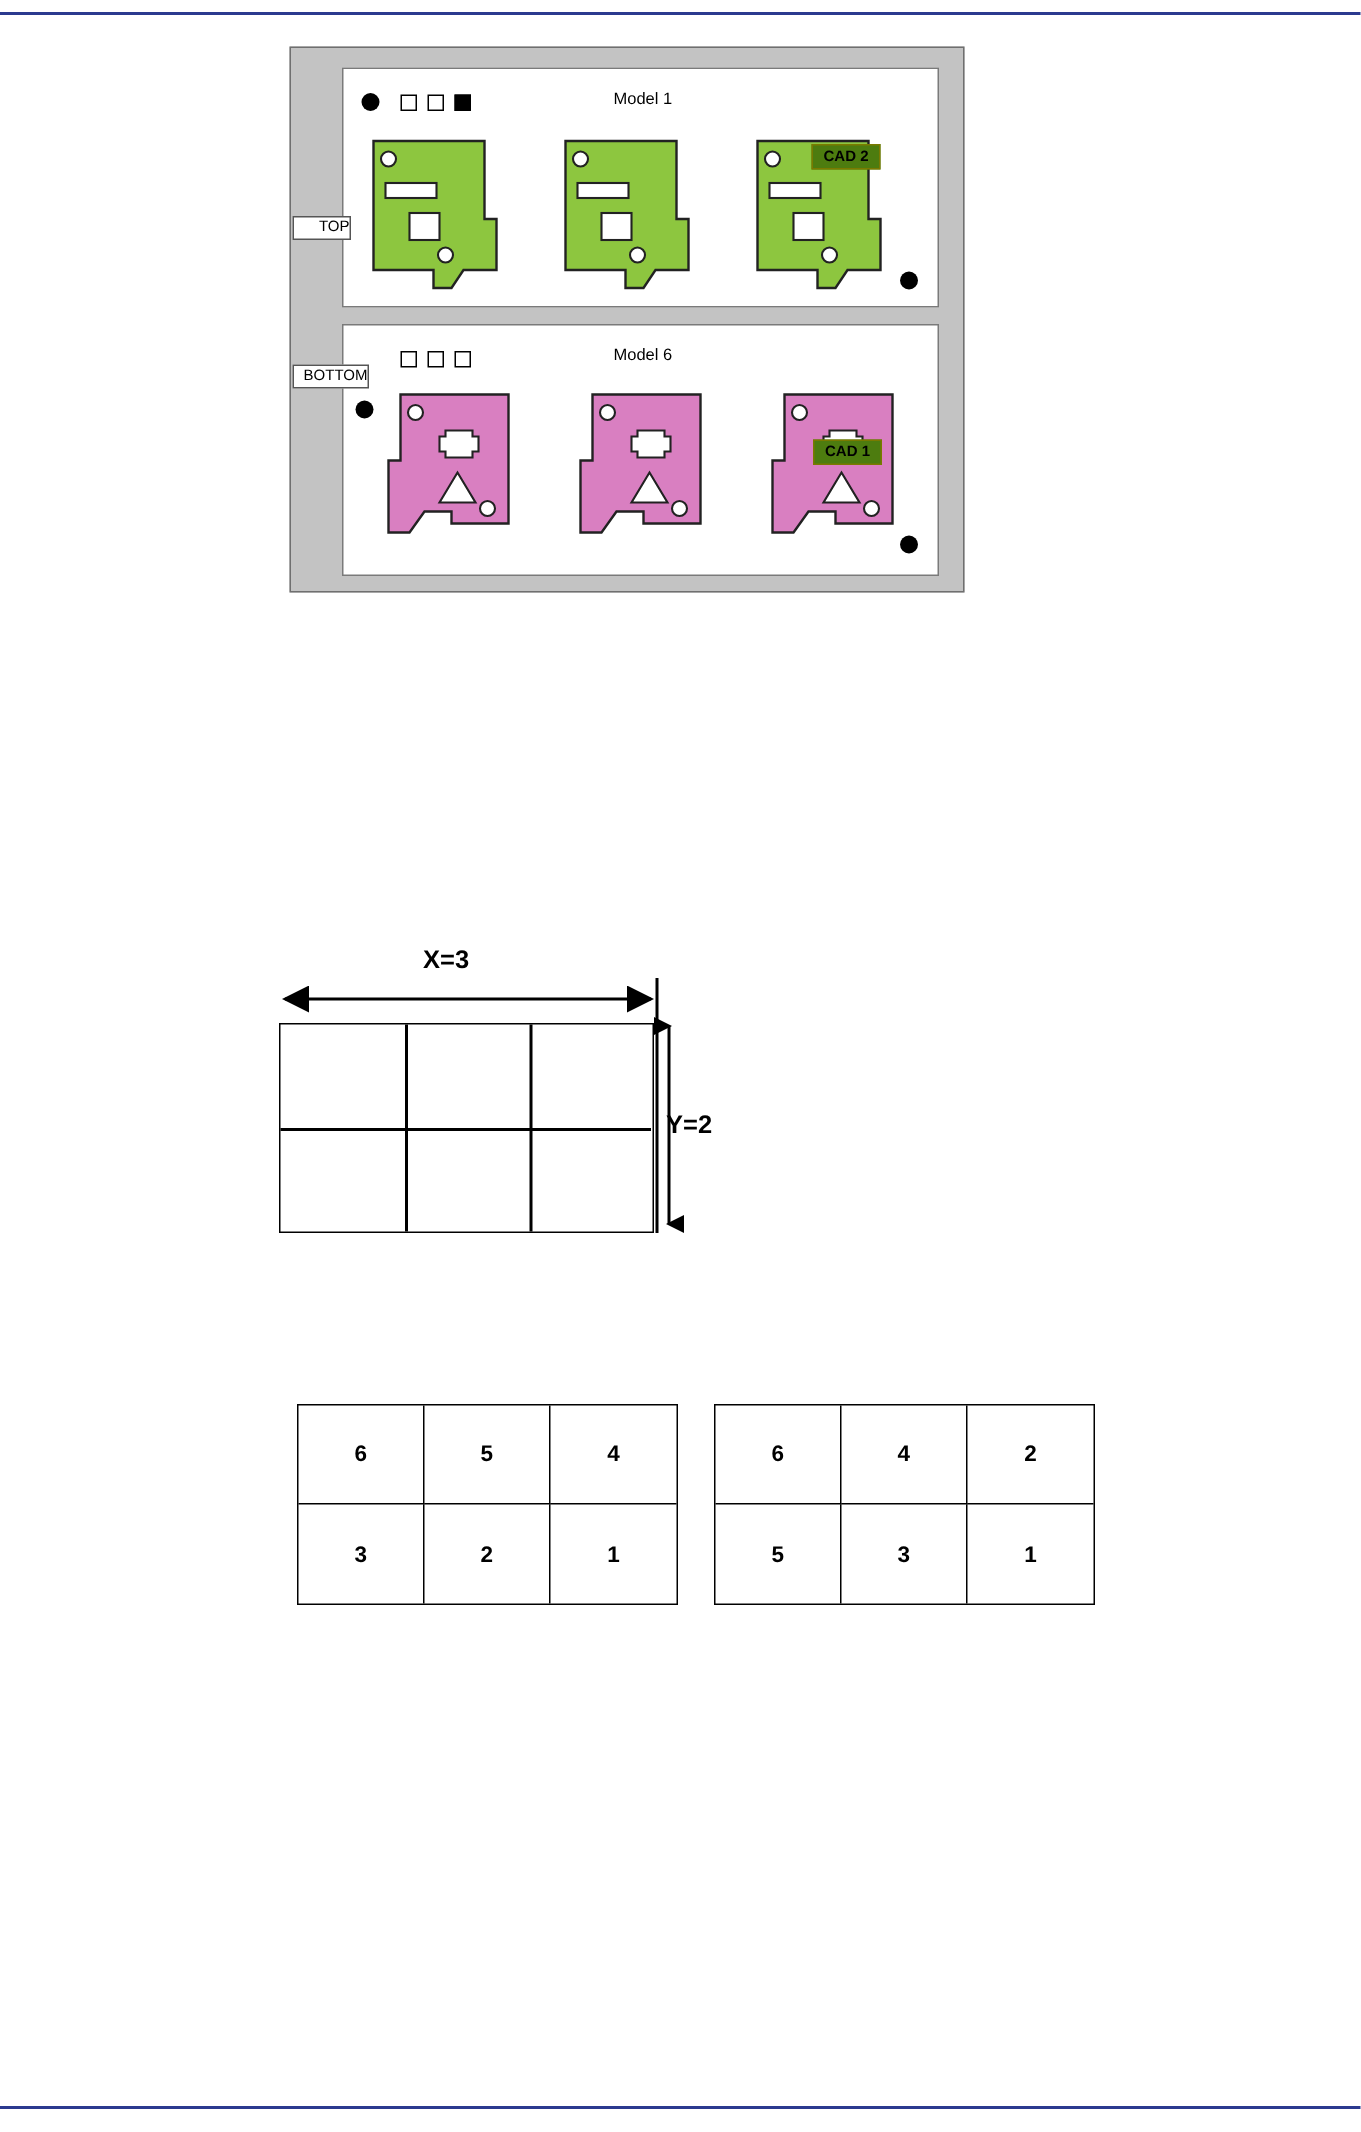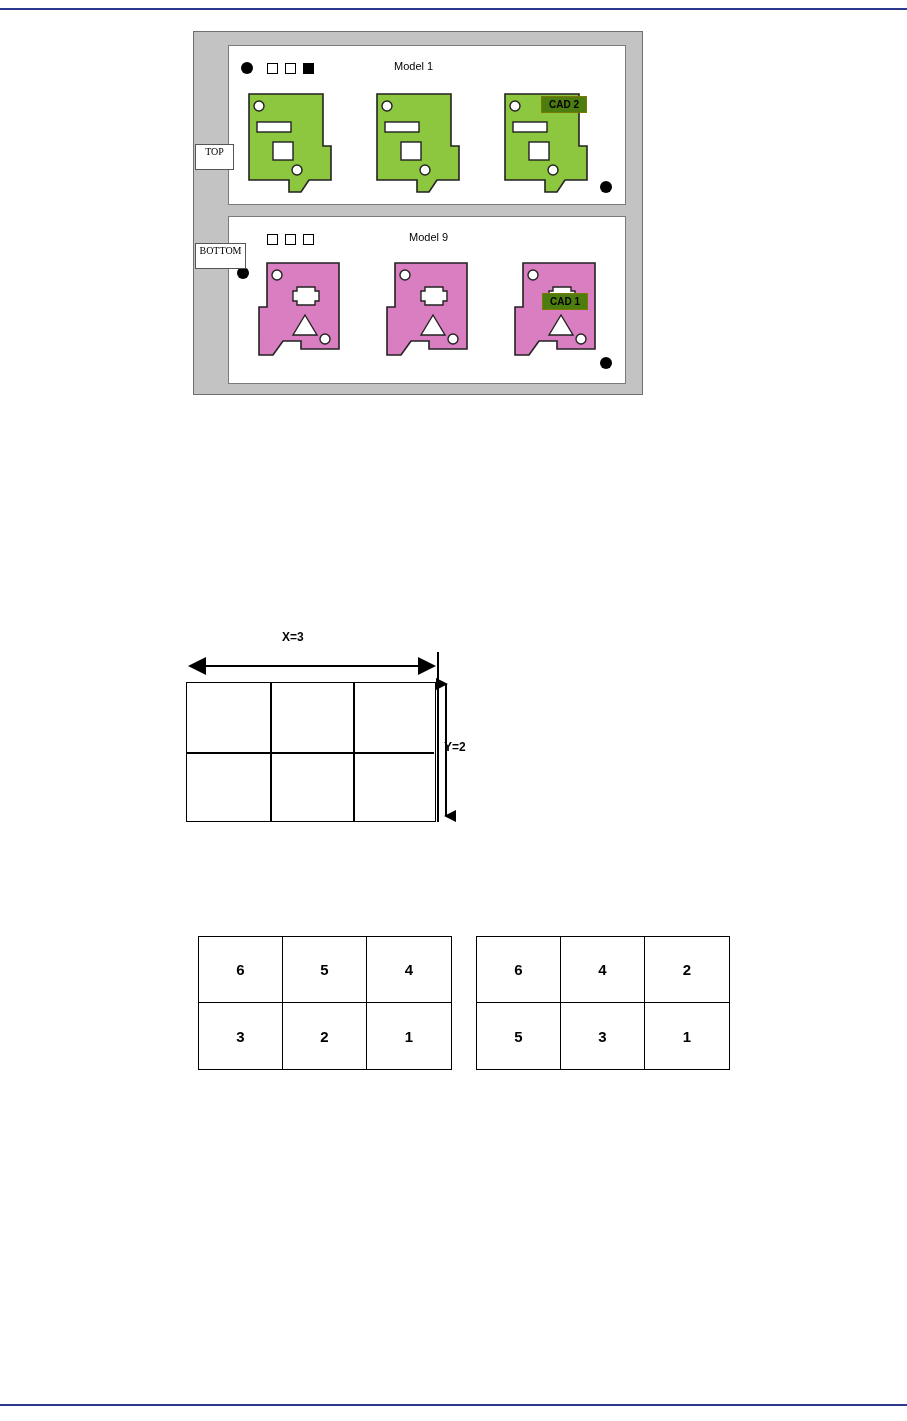--- a/index.html
+++ b/index.html
@@ -50,26 +50,26 @@
   .panel-bottom-inner {
     left: 34px;
     top: 184px;
     width: 398px;
     height: 168px;
   }
   .side-tab {
     position: absolute;
     background: #ffffff;
     border: 1px solid #555555;
-    font-family: Liberation Serif, serif;
+    font-family: Liberation Sans, sans-serif;
     font-size: 10px;
     color: #000;
-    text-align: center;
+    text-align: right;
     line-height: 14px;
-    height: 26px;
+    height: 16px;
     box-sizing: border-box;
   }
   .tab-top { left: 1px; top: 112px; width: 39px; }
   .tab-bottom { left: 1px; top: 211px; width: 51px; }
 
   .row-title {
     position: absolute;
     font-size: 11px;
     color: #000;
     font-family: "Liberation Sans", sans-serif;
@@ -113,21 +113,21 @@
   
   .dim-figure {
     position: absolute;
     left: 186px;
     top: 630px;
     width: 340px;
     height: 200px;
   }
   .dim-label {
     position: absolute;
-    font-size: 12px;
+    font-size: 17px;
     font-weight: bold;
     color: #000;
   }
   .grid-box {
     position: absolute;
     border: 1.5px solid #000;
     box-sizing: border-box;
     background: #fff;
   }
   .gline {
@@ -195,21 +195,21 @@
 
     <svg class="part" style="left:272px; top:42px;" viewBox="0 0 90 110">
       <path d="M4 6 L78 6 L78 58 L86 58 L86 92 L64 92 L56 104 L44 104 L44 92 L4 92 Z" fill="#8dc63f" stroke="#222" stroke-width="1.6"></path>
       <circle cx="14" cy="18" r="5" fill="#ffffff" stroke="#222" stroke-width="1.4"></circle>
       <rect x="12" y="34" width="34" height="10" fill="#ffffff" stroke="#222" stroke-width="1.4"></rect>
       <rect x="28" y="54" width="20" height="18" fill="#ffffff" stroke="#222" stroke-width="1.4"></rect>
       <circle cx="52" cy="82" r="5" fill="#ffffff" stroke="#222" stroke-width="1.4"></circle>
     </svg>
     <div class="cad-label" style="left:312px; top:50px;">CAD 2</div>
 
-    <div class="row-title" style="left:165px; top:14px;">Model 1</div>
+    <div class="row-title" style="left:180px; top:14px;">Model 1</div>
   </div>
 
   <div class="panel-inner panel-bottom-inner">
     <div class="dot" style="left:8px; top:50px;"></div>
     <div class="sq" style="left:38px; top:17px;"></div>
     <div class="sq" style="left:56px; top:17px;"></div>
     <div class="sq" style="left:74px; top:17px;"></div>
     <div class="dot" style="left:371px; top:140px;"></div>
 
     <svg class="part" style="left:24px; top:40px;" viewBox="0 0 90 110">
@@ -230,21 +230,21 @@
 
     <svg class="part" style="left:280px; top:40px;" viewBox="0 0 90 110">
       <path d="M14 6 L86 6 L86 92 L48 92 L48 84 L30 84 L20 98 L6 98 L6 50 L14 50 Z" fill="#d97fc1" stroke="#222" stroke-width="1.6"></path>
       <circle cx="24" cy="18" r="5" fill="#ffffff" stroke="#222" stroke-width="1.4"></circle>
       <path d="M40 34 L44 34 L44 30 L62 30 L62 34 L66 34 L66 44 L62 44 L62 48 L44 48 L44 44 L40 44 Z" fill="#ffffff" stroke="#222" stroke-width="1.4"></path>
       <path d="M52 58 L64 78 L40 78 Z" fill="#ffffff" stroke="#222" stroke-width="1.4"></path>
       <circle cx="72" cy="82" r="5" fill="#ffffff" stroke="#222" stroke-width="1.4"></circle>
     </svg>
     <div class="cad-label" style="left:313px; top:48px;margin-top:28px;">CAD 1</div>
 
-    <div class="row-title" style="left:180px; top:14px;">Model 9</div>
+    <div class="row-title" style="left:180px; top:14px;">Model 6</div>
   </div>
 
   <div class="side-tab tab-top">TOP</div>
   <div class="side-tab tab-bottom">BOTTOM</div>
 </div>
 
 <div class="dim-figure">
 
   <div class="dim-label" style="left:96px; top:0px;">X=3</div>
 

